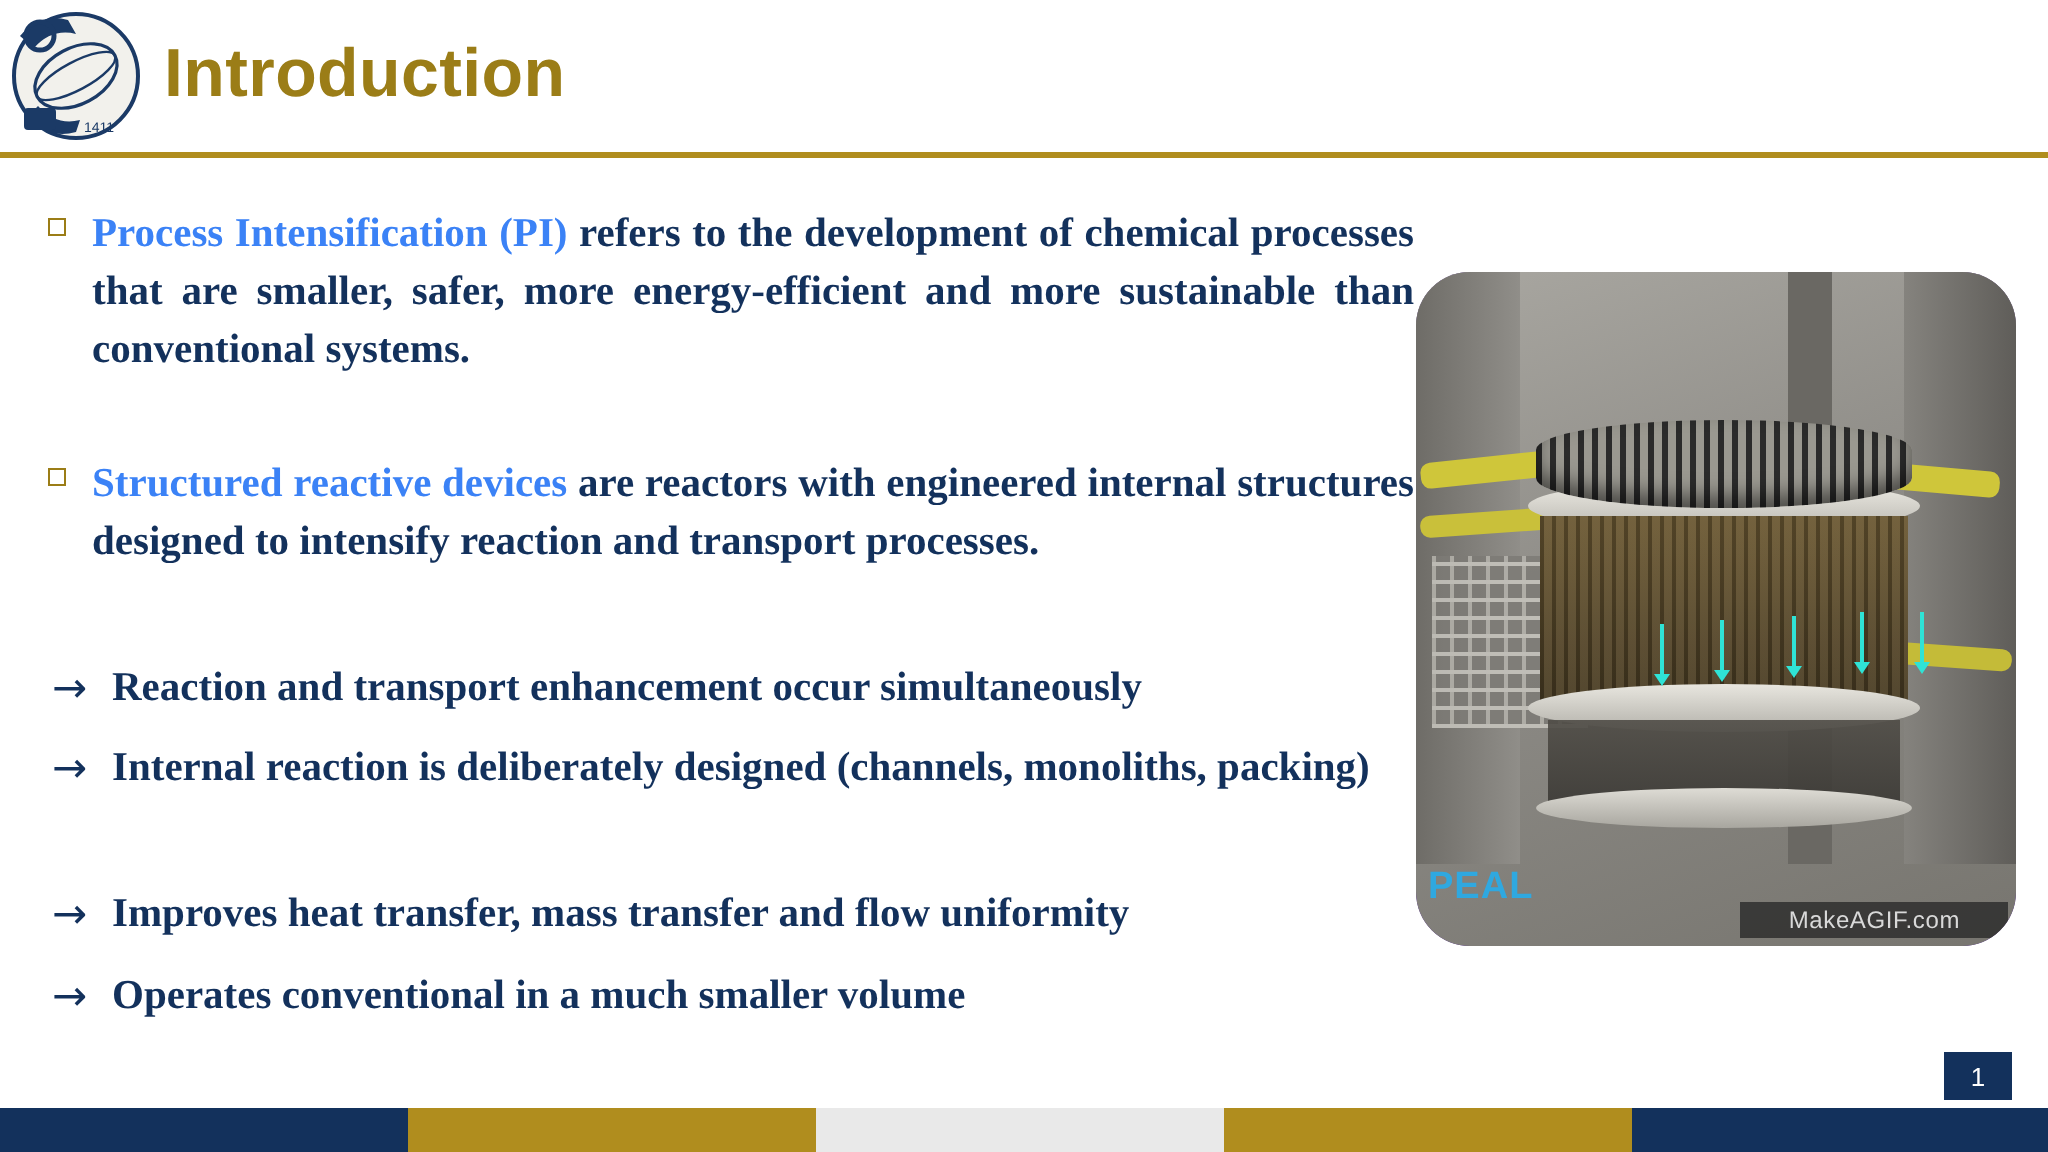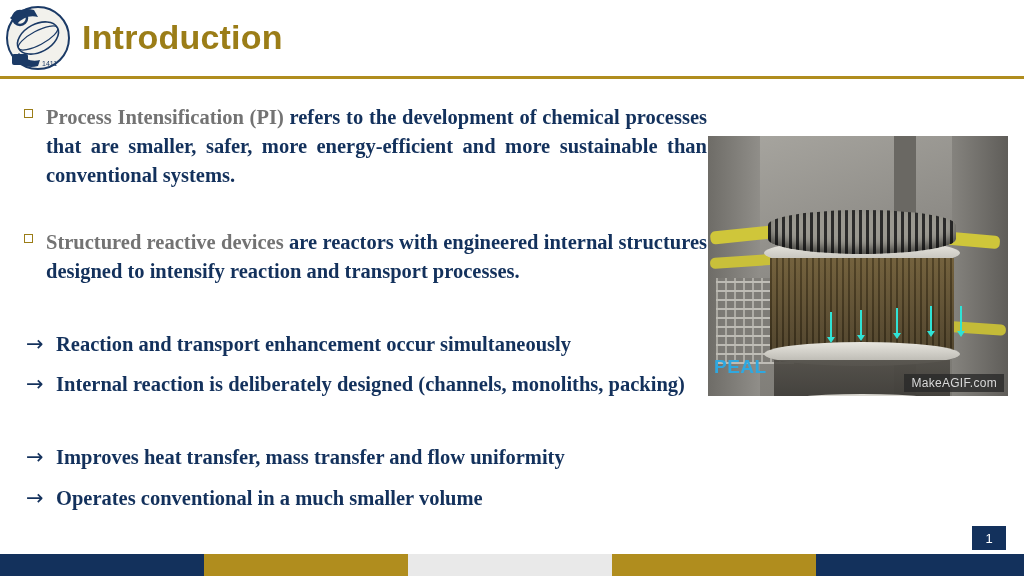--- a/index.html
+++ b/index.html
@@ -75,21 +75,21 @@
     height: 9px;
     border: 1.6px solid #9b7d17;
     background: transparent;
     box-sizing: border-box;
   }
   .bullet-block .text {
     display: block;
     margin-left: 22px;
   }
   .hl {
-    color: #737373;
+    color: #3b82f6;
     font-weight: bold;
     font-family: Liberation Serif, serif;
   }
   .bold {
     font-weight: bold;
   }
 
   .arrow-block {
     position: absolute;
     color: #13315c;
@@ -119,23 +119,24 @@
   #a2 { left: 26px; top: 280px; width: 681px; }
   #a3 { left: 26px; top: 353px; width: 681px; }
   #a4 { left: 26px; top: 394px; width: 681px; }
 
   
   .figure {
     position: absolute;
     left: 708px;
     top: 136px;
     width: 300px;
-    height: 260px;
+    height: 337px;
     overflow: hidden;
     background: #4c1d95;
+    border-radius: 27px;
   }
   .fig-sky {
     position: absolute;
     inset: 0;
     background: linear-gradient(160deg, #a9a7a1 0%, #8d8b86 45%, #77756f 100%);
   }
   .fig-wall-l {
     position: absolute;
     left: 0; top: 0; width: 52px; height: 296px;
     background: linear-gradient(90deg, #6e6c67, #908e89);
@@ -247,21 +248,21 @@
     border-top: 6px solid #2fe3d6;
   }
   .watermark {
     position: absolute;
     right: 4px;
     bottom: 4px;
     background: rgba(40,40,40,.78);
     color: #d9d9d9;
     font-family: "Liberation Sans", sans-serif;
     font-size: 12px;
-    padding: 2px 7px;
+    padding: 2px 24px;
     letter-spacing: .3px;
   }
   .fig-label {
     position: absolute;
     left: 6px;
     bottom: 18px;
     color: #2fa8e0;
     font-family: "Liberation Sans", sans-serif;
     font-weight: bold;
     font-size: 19px;

